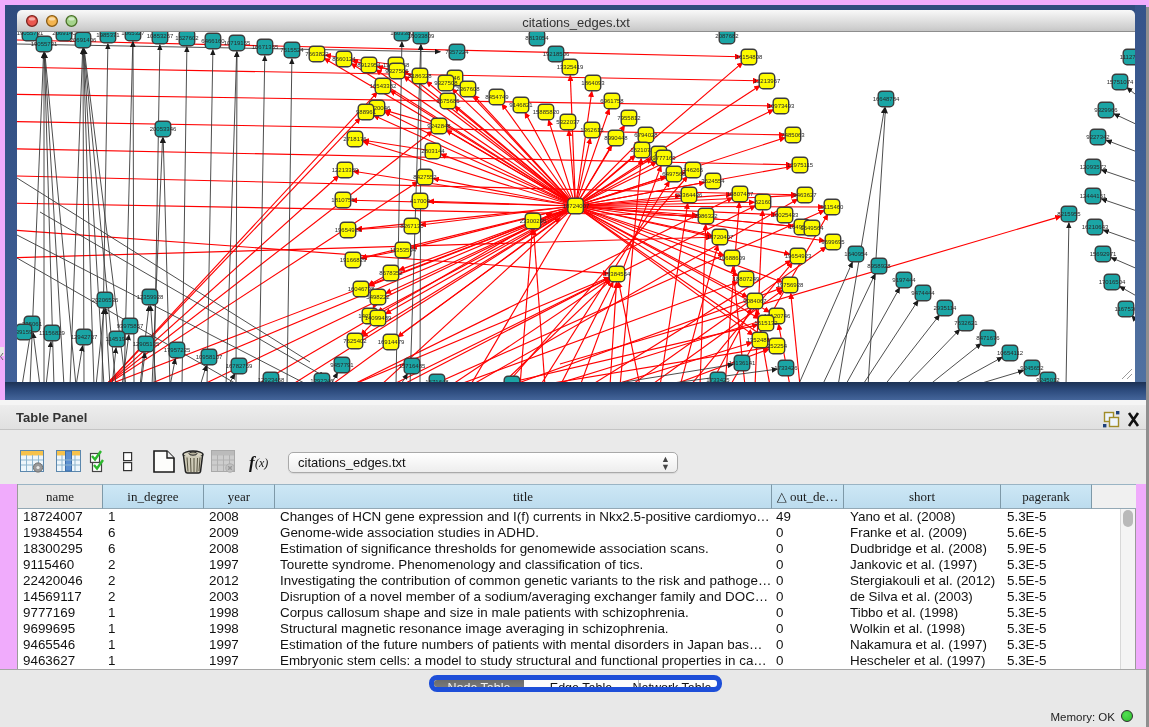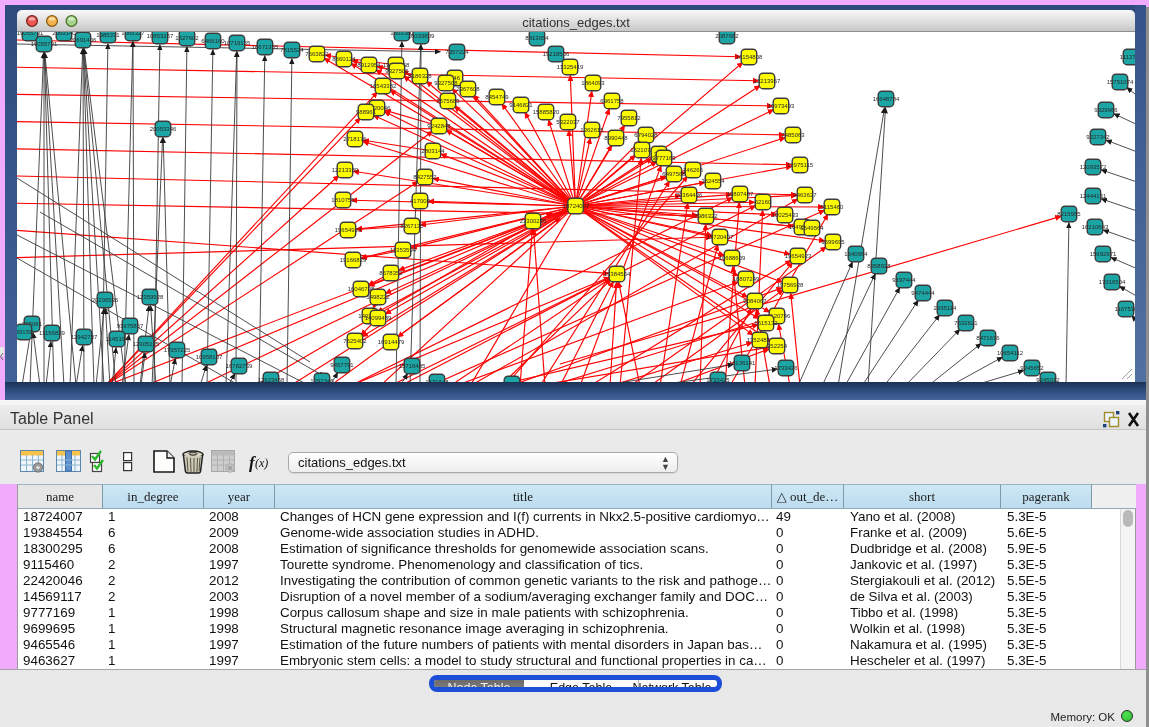--- a/index.html
+++ b/index.html
@@ -20,21 +20,21 @@
 #canvas { position:absolute; left:0; top:22px; width:1118px; height:350px; background:#fff; overflow:hidden; }
 .re { stroke:#ff0000; stroke-width:1.15; }
 .be { stroke:#3a3a3a; stroke-width:0.9; }
 .nl { font-size:6px; fill:#2a2a2a; text-anchor:middle; font-family:"Liberation Sans",sans-serif; }
 #grip { position:absolute; right:2px; bottom:2px; width:12px; height:12px; }
 #rightstrip { position:absolute; left:1146px; top:7px; width:3px; height:720px; background:#8f8f8f; }
 #lefthandle { position:absolute; left:0px; top:347px; width:4px; height:9px; background:#e8e8e8; }
 #tpgap { position:absolute; left:0; top:400px; width:1146px; height:5px; background:#f5f5f5; }
 #tpheader { position:absolute; left:0; top:405px; width:1146px; height:25px;
   background:linear-gradient(#ededed,#e0e0e0); border-bottom:1px solid #c4c4c4; }
-#tpheader .t { position:absolute; left:10px; top:5px; font-size:16px; color:#333; }
+#tpheader .t { position:absolute; left:16px; top:5px; font-size:13px; color:#333;font-weight:bold; }
 #toolbar { position:absolute; left:0; top:430px; width:1146px; height:54px; background:#eaeaea; }
 #dropdown { position:absolute; left:288px; top:452px; width:390px; height:21px;
   border:1px solid #a9a9a9; border-radius:5px; background:linear-gradient(#fff,#ededed);
   font-size:13px; color:#111; line-height:19px; padding-left:9px;
   box-shadow:0 1px 1px rgba(0,0,0,0.08); }
 #dropdown .ar { position:absolute; right:7px; top:2px; font-size:9px; color:#444; line-height:8px; }
 #tablewrap { position:absolute; left:17px; top:484px; width:1119px; height:186px;
   background:#fff; border-left:1px solid #9a9a9a; border-right:1px solid #9a9a9a; }
 .hc { position:absolute; top:484px; height:25px; background:linear-gradient(#cde7f5,#bcdcee);
   border-right:1px solid #7e99a8; border-top:1px solid #9ab4c4; border-bottom:1px solid #93a8b5; font-size:13px; color:#1a1a1a;
@@ -720,21 +720,21 @@
 <div class="cell" style="left:209px;top:621px">1998</div>
 <div class="cell" style="left:280px;top:621px">Structural magnetic resonance image averaging in schizophrenia.</div>
 <div class="cell" style="left:776px;top:621px">0</div>
 <div class="cell" style="left:850px;top:621px">Wolkin et al. (1998)</div>
 <div class="cell" style="left:1007px;top:621px">5.3E-5</div>
 <div class="cell" style="left:23px;top:637px">9465546</div>
 <div class="cell" style="left:108px;top:637px">1</div>
 <div class="cell" style="left:209px;top:637px">1997</div>
 <div class="cell" style="left:280px;top:637px">Estimation of the future numbers of patients with mental disorders in Japan bas…</div>
 <div class="cell" style="left:776px;top:637px">0</div>
-<div class="cell" style="left:850px;top:637px">Nakamura et al. (1995)</div>
+<div class="cell" style="left:850px;top:637px">Nakamura et al. (1997)</div>
 <div class="cell" style="left:1007px;top:637px">5.3E-5</div>
 <div class="cell" style="left:23px;top:653px">9463627</div>
 <div class="cell" style="left:108px;top:653px">1</div>
 <div class="cell" style="left:209px;top:653px">1997</div>
 <div class="cell" style="left:280px;top:653px">Embryonic stem cells: a model to study structural and functional properties in ca…</div>
 <div class="cell" style="left:776px;top:653px">0</div>
 <div class="cell" style="left:850px;top:653px">Hescheler et al. (1997)</div>
 <div class="cell" style="left:1007px;top:653px">5.3E-5</div>
 
  <div id="sbtrack"></div>

